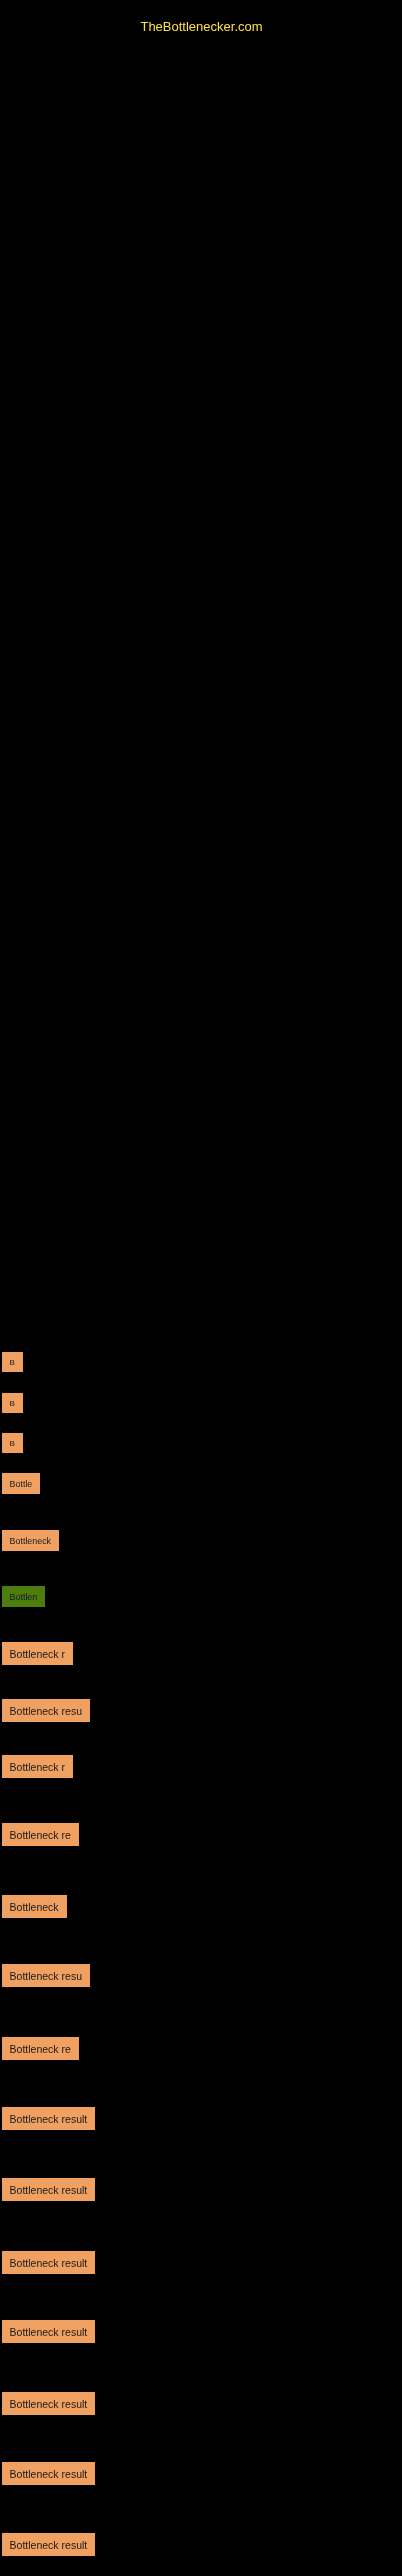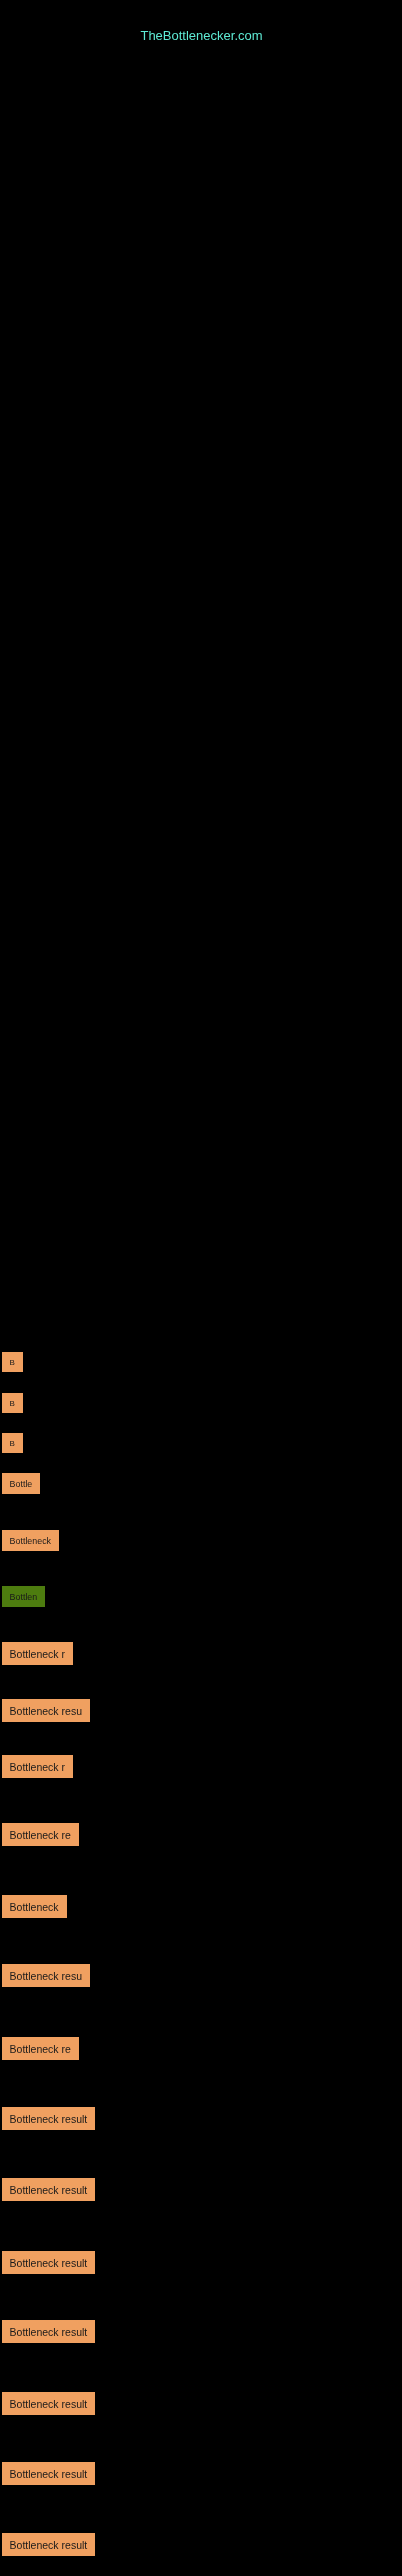--- a/index.html
+++ b/index.html
@@ -10,26 +10,26 @@
 
     body {
       background-color: #000000;
       width: 403px;
       min-height: 2576px;
       font-family: Arial, sans-serif;
       position: relative;
     }
 
     .site-title {
-      color: #5eead4;
+      color: #fde047;
       font-size: 13px;
       text-align: center;
       padding: 8px 0;
       position: absolute;
-      top: 20px;
+      top: 11px;
       left: 0;
       right: 0;
     }
   </style>
 </head>
 <body>
 
 <div class="site-title">TheBottlenecker.com</div>
 
 <div id="results-container">

